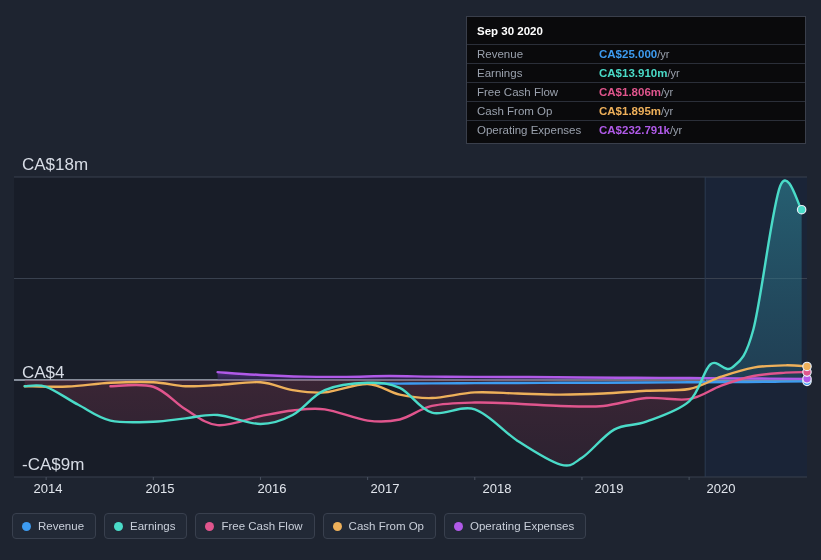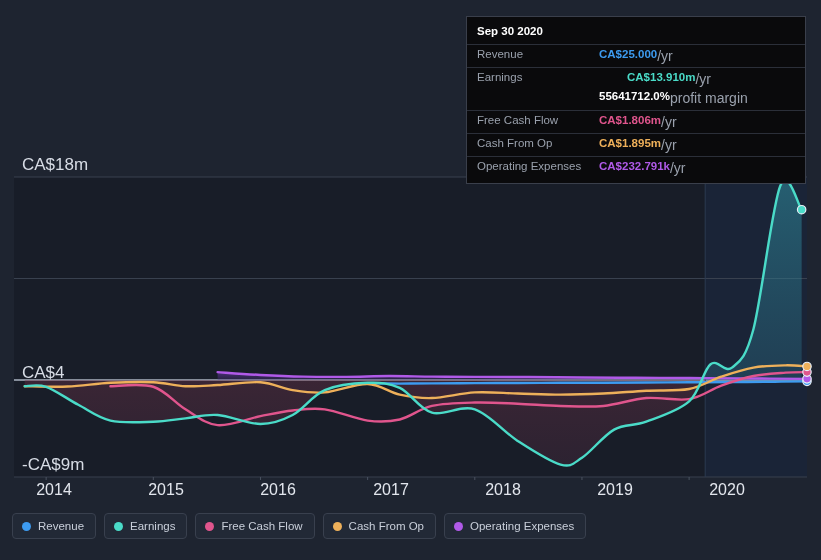--- a/index.html
+++ b/index.html
@@ -13,22 +13,22 @@
 
   
   #plot { position:absolute; left:0; top:165px; width:821px; height:315px; }
   #plot svg { display:block; }
 
   
   .ylabel {
     position:absolute; color:#d7dce5; font-size:17px; white-space:nowrap;
   }
   .xlabel {
-    position:absolute; color:#e2e6ed; font-size:16px; text-align:center;
-    transform:translateX(-50%); white-space:nowrap;margin-left:6px;
+    position:absolute; color:#e2e6ed; font-size:13px; text-align:center;
+    transform:translateX(-50%); white-space:nowrap;
   }
 
   
   #legend {
     position:absolute; left:12px; top:513px;
     display:flex; gap:8px; align-items:center;
   }
   .legend-item {
     display:flex; align-items:center; gap:7px;
     border:1px solid #39404e; border-radius:4px;
@@ -49,21 +49,21 @@
   }
   .tt-row {
     display:flex; align-items:baseline;
     border-top:1px solid #2b2f39;
     padding:3px 10px 3px 10px; min-height:17px;
   }
   .tt-row.sub { border-top:none; padding-top:0; padding-bottom:4px; }
   .tt-name { color:#9aa1ad; font-size:11.5px; width:122px; flex:none; }
   .tt-vwrap { display:flex; align-items:flex-start; }
   .tt-val { font-size:11.5px; font-weight:bold; }
-  .tt-unit { color:#9aa1ad; font-size:14px; }
+  .tt-unit { color:#9aa1ad; font-size:11px; }
   .tt-margin-val { color:#ffffff; font-size:11.5px; font-weight:bold; }
 </style>
 </head>
 <body>
 
 <div id="root">
 
   <div id="plot">
     <svg id="chart-svg" width="821" height="315">
         <defs>
@@ -158,32 +158,25 @@
       <span class="tt-name">Revenue</span>
       <span class="tt-vwrap">
         <span class="tt-val" style="color: rgb(61, 155, 240);">CA$25.000</span>
         <span class="tt-unit">/yr</span>
       </span>
     </div>
 
     <div class="tt-row">
       <span class="tt-name">Earnings</span>
       <span class="tt-vwrap">
-        <span class="tt-val" style="color: rgb(74, 219, 200); margin-left: 28px;">CA$13.910m</span>
-        <span class="tt-unit">/yr</span>
-      </span>
-    </div>
-
-    <div class="tt-row sub">
-      <span class="tt-name"></span>
-      <span class="tt-vwrap">
-        <span class="tt-margin-val">55641712.0%</span>
-        <span class="tt-unit">profit margin</span>
-      </span>
-    </div>
+        <span class="tt-val" style="color: rgb(74, 219, 200);">CA$13.910m</span>
+        <span class="tt-unit">/yr</span>
+      </span>
+    </div>
+
 
     <div class="tt-row">
       <span class="tt-name">Free Cash Flow</span>
       <span class="tt-vwrap">
         <span class="tt-val" style="color: rgb(224, 85, 141);">CA$1.806m</span>
         <span class="tt-unit">/yr</span>
       </span>
     </div>
 
     <div class="tt-row">

